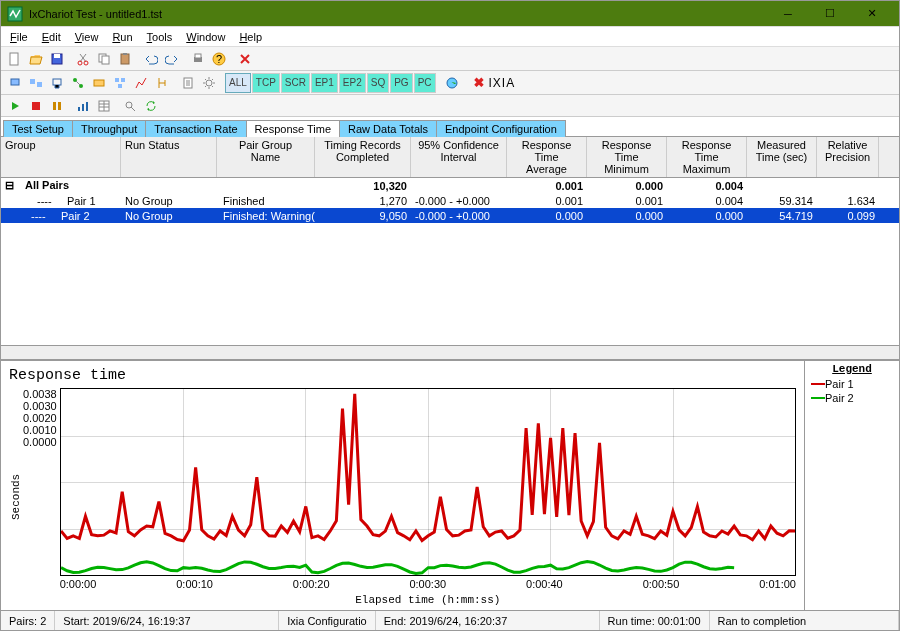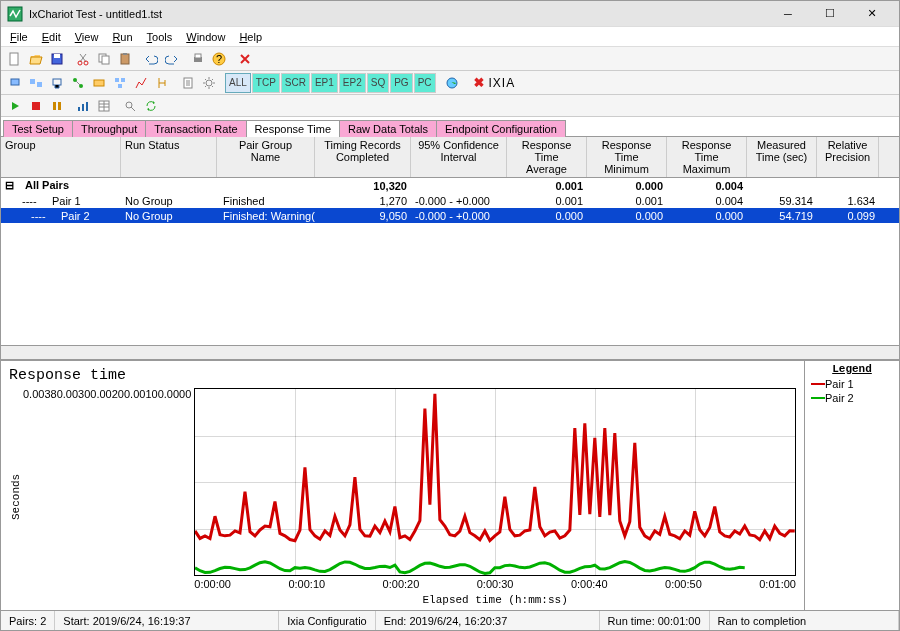--- a/index.html
+++ b/index.html
@@ -1,34 +1,34 @@
 <!DOCTYPE html>
 <html><head>
 <meta charset="utf-8">
 <style>
 *{box-sizing:border-box;margin:0;padding:0;font-family:Tahoma,"MS Sans Serif",sans-serif;font-size:11px}
 body{background:#fff;width:900px;height:631px;overflow:hidden;border:1px solid #999;display:flex;flex-direction:column}
-.titlebar{height:26px;background:#e5e5e5;display:flex;align-items:center;padding:0 6px;border-bottom:1px solid #ddd}
+.titlebar{height:26px;background:#4d7c0f;display:flex;align-items:center;padding:0 6px;border-bottom:1px solid #ddd}
 .titlebar .icon{width:16px;height:16px;margin-right:6px}
 .titlebar .title{flex:1;color:#000}
 .titlebar .wbtn{width:42px;height:22px;display:flex;align-items:center;justify-content:center;color:#000}
 .menubar{height:20px;display:flex;align-items:center;padding:0 2px;border-bottom:1px solid #ddd}
 .menubar .mi{padding:2px 7px}
 .menubar .mi u{text-decoration:underline}
 .toolbar{height:24px;border-bottom:1px solid #ccc;display:flex;align-items:center;padding:1px 4px;gap:1px;background:#f5f5f5}
 .tbtn{width:20px;height:20px;border:1px solid transparent;display:flex;align-items:center;justify-content:center}
 .tbtn.sep{width:4px;border:0}
 .tbtn svg{width:14px;height:14px}
 .tbtn.lbl{width:auto;padding:0 3px;font-size:10px;color:#444;border:1px solid #ccc;background:#5eead4}
 .tbtn.lbl.sel{background:#d8e8f8;border-color:#6ab}
 .brand{margin-left:6px;display:flex;align-items:center;gap:4px}
 .brand .x{color:#d22;font-weight:bold;font-size:13px}
 .brand .ixia{font-weight:normal;font-size:12px;letter-spacing:1px}
 .tabs{height:20px;display:flex;align-items:flex-end;padding:0 2px;border-bottom:1px solid #999}
-.tab{padding:2px 8px;border:1px solid #999;border-bottom:none;background:#f9a8d4;margin-right:-1px;position:relative;top:1px}
+.tab{padding:2px 8px;border:1px solid #999;border-bottom:none;background:#7dd3fc;margin-right:-1px;position:relative;top:1px}
 .tab.active{background:#fff;z-index:2}
 .grid{font-family:"Courier New",monospace;font-size:11px}
 .gridhead{display:flex;border-bottom:1px solid #999;background:#eee}
 .gh{border-right:1px solid #ccc;padding:2px 4px;text-align:center;white-space:pre-line}
 .gc-group{width:120px;text-align:left}
 .gc-pgn{width:98px}
 .gc-run{width:96px;text-align:left}
 .gc-tr{width:96px}
 .gc-ci{width:96px}
 .gc-ra{width:80px}
@@ -42,21 +42,21 @@
 .grow .num{text-align:right}
 .grow.sum{font-weight:bold}
 .grow.sel{background:#0a48d0;color:#fff}
 .rowicon{width:16px;height:14px;display:inline-block;margin-right:4px}
 .scrollspace{height:14px;background:#eee;border-bottom:1px solid #999}
 .chartpane{flex:1;display:flex;border-top:1px solid #999;min-height:0}
 .chartarea{flex:1;display:flex;flex-direction:column;padding:4px 8px;min-width:0}
 .chtitle{font-family:"Courier New",monospace;font-size:15px;padding:2px 0 4px}
 .chartwrap{flex:1;display:flex;min-height:0}
 .ylabel{writing-mode:vertical-rl;transform:rotate(180deg);font-family:"Courier New",monospace;font-size:11px;text-align:center;padding:0 1px}
-.yaxis{display:flex;flex-direction:row;font-family:"Courier New",monospace;font-size:10px;padding-right:3px;text-align:right}
+.yaxis{display:flex;flex-direction:column;font-family:"Courier New",monospace;font-size:10px;padding-right:3px;text-align:right}
 .plot{flex:1;border:1px solid #000;position:relative;background:#fff}
 .plot .gridline{position:absolute;background:rgba(0,0,0,.15)}
 .plot svg{position:absolute;inset:0;width:100%;height:100%}
 .xaxis{display:flex;justify-content:space-between;font-family:"Courier New",monospace;font-size:10px;padding:2px 0}
 .xlabel{text-align:center;font-family:"Courier New",monospace;font-size:11px;padding-top:2px}
 .legend{width:95px;border-left:1px solid #999;display:flex;flex-direction:column}
 .legend .lt{text-align:center;font-weight:bold;padding:2px 0;text-decoration:underline;font-family:"Courier New",monospace}
 .legend .li{display:flex;align-items:center;padding:1px 6px;font-family:"Courier New",monospace;font-size:10px}
 .legend .sw{width:14px;height:2px}
 .status{height:20px;border-top:1px solid #999;display:flex;background:#f5f5f5}
@@ -325,21 +325,21 @@
       <div class="gc gc-tr num">10,320</div>
       <div class="gc gc-ci"></div>
       <div class="gc gc-ra num">0.001</div>
       <div class="gc gc-rmin num">0.000</div>
       <div class="gc gc-rmax num">0.004</div>
       <div class="gc gc-mt"></div>
         <div class="gc gc-rp"></div>
     </div>
     <div id="gridrows">
         <div class="grow">
-          <div class="gc gc-group" style="padding-left:21px">---- &nbsp;&nbsp;&nbsp;&nbsp;Pair 1</div>
+          <div class="gc gc-group" style="padding-left:36px">---- &nbsp;&nbsp;&nbsp;&nbsp;Pair 1</div>
   <div class="gc gc-pgn">No Group</div>
   <div class="gc gc-run">Finished</div>
   <div class="gc gc-tr num">1,270</div>
   <div class="gc gc-ci">-0.000 - +0.000</div>
   <div class="gc gc-ra num">0.001</div>
   <div class="gc gc-rmin num">0.001</div>
   <div class="gc gc-rmax num">0.004</div>
   <div class="gc gc-mt num">59.314</div>
   <div class="gc gc-rp num">1.634</div>
         </div>

